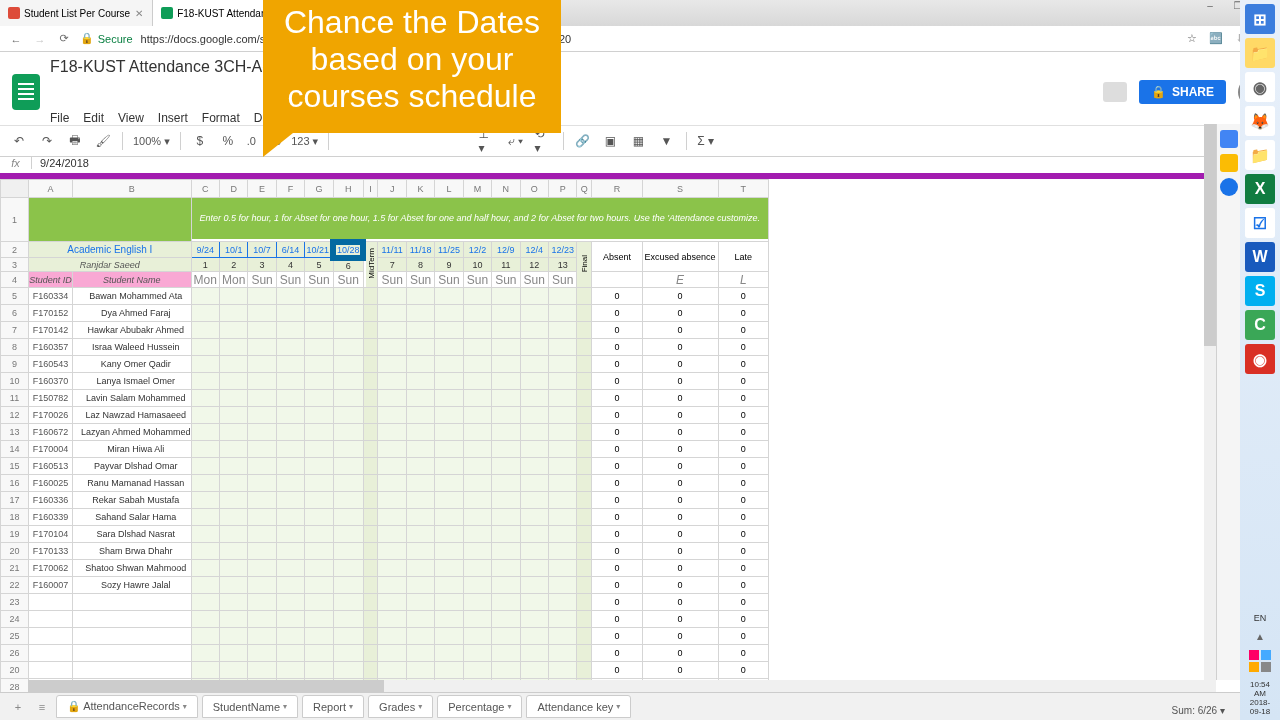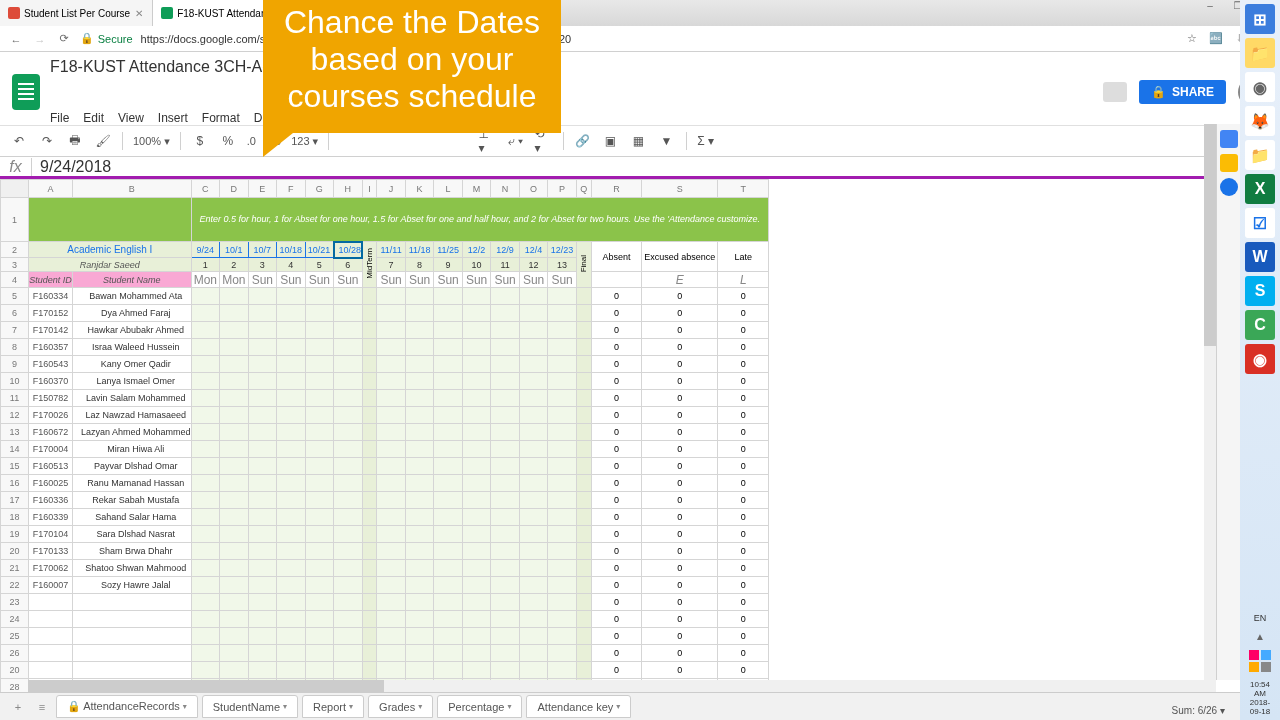--- a/index.html
+++ b/index.html
@@ -35,38 +35,38 @@
 .share-btn { background: #1a73e8; color: #fff; padding: 5px 12px; border-radius: 3px; font-size: 12px; font-weight: bold; display: flex; align-items: center; gap: 6px; }
 .avatar { width: 30px; height: 30px; border-radius: 50%; background: #888; }
 
 
 .toolbar { height: 32px; border-top: 1px solid #e0e0e0; border-bottom: 1px solid #d0d0d0; display: flex; align-items: center; padding: 0 10px; gap: 10px; font-size: 12px; color: #555; }
 .tb-ico { width: 18px; height: 18px; display: flex; align-items: center; justify-content: center; cursor: pointer; }
 .tb-sep { width: 1px; height: 18px; background: #d0d0d0; }
 .tb-txt { font-size: 11px; }
 
 
-.fbar { height: 22px; display: flex; align-items: center; border-bottom: 3px solid #a21caf; font-size: 16px; }
+.fbar { height: 22px; display: flex; align-items: flex-start; border-bottom: 6px solid #a21caf; font-size: 11px; }
 .fbar-fx { width: 32px; text-align: center; font-style: italic; color: #888; border-right: 1px solid #d0d0d0; }
 .fbar-val { padding: 0 8px; color: #333; }
 
 
 .grid-wrap { position: relative; height: 556px; overflow: hidden; }
 .grid { border-collapse: collapse; font-size: 10px; }
 .grid th, .grid td { border: 1px solid #d5d5d5; text-align: center; overflow: hidden; white-space: nowrap; }
 .row-h { width: 28px; background: #f8f8f8; color: #777; font-size: 9px; font-weight: normal; }
 .col-h { height: 18px; background: #f8f8f8; color: #777; font-size: 9px; font-weight: normal; }
 .corner { width: 28px; height: 18px; background: #f0f0f0; }
 .banner { background: #8bc34a; color: #fff; font-size: 9px; font-style: italic; text-align: left; padding: 4px 8px; height: 44px; vertical-align: middle; }
 .course-cell { background: #e8f0d8; color: #1a73e8; font-size: 10px; height: 16px; }
 .stdid-h { background: #f9a8d4; font-style: italic; color: #555; font-size: 9px; height: 16px; }
 .instructor { background: #e8f0d8; font-style: italic; color: #555; font-size: 9px; height: 14px; }
 .date-cell { background: #e8f0d8; color: #1a73e8; font-size: 9px; width: 27px; }
 .date-cell.sel { border: 1px solid #1a73e8; }
-.date-cell.editing { border: 2px solid #0369a1; text-align: right; }
+.date-cell.editing { border: 6px solid #0369a1; }
 .seq-cell { background: #e8f0d8; color: #333; font-size: 9px; }
 .day-cell { background: #fff; color: #888; font-size: 12px; height: 14px; }
 .vert-cell { background: #e8f0d8; width: 14px; font-size: 8px; }
 .vert-cell span { writing-mode: vertical-rl; transform: rotate(180deg); display: inline-block; }
 .tot-h { background: #fff; font-size: 9px; width: 48px; }
 .stdid { background: #fff; color: #555; font-size: 9px; width: 44px; height: 17px; border-bottom: 1px solid #bfbfbf; }
 .stdname { background: #fff; color: #333; font-size: 9px; text-align: left; padding-left: 8px; width: 106px; border-bottom: 1px solid #bfbfbf; }
 .att-cell { background: #f1f8e9; width: 27px; }
 .mid-cell { background: #e8f0d8; width: 14px; }
 .fin-cell { background: #e8f0d8; width: 14px; }
@@ -222,21 +222,21 @@
           <th class="row-h">1</th>
           <td colspan="2" class="banner" style="background:#8bc34a"></td>
           <td colspan="18" class="banner">Enter 0.5 for                    hour, 1 for Abset for one hour, 1.5 for Abset for one and half hour, and 2 for Abset for two hours. Use the 'Attendance                customize.</td>
         </tr>
         <tr>
           <th class="row-h">2</th>
           <td colspan="2" class="course-cell" rowspan="1">Academic English I</td>
           <td class="date-cell sel">9/24</td>
           <td class="date-cell sel">10/1</td>
           <td class="date-cell sel">10/7</td>
-          <td class="date-cell sel">10/18</td>
+          <td class="date-cell sel">6/14</td>
           <td class="date-cell sel">10/21</td>
           <td class="date-cell editing">10/28</td>
           <td class="vert-cell" rowspan="3"><span>MidTerm</span></td>
           <td class="date-cell">11/11</td>
           <td class="date-cell">11/18</td>
           <td class="date-cell">11/25</td>
           <td class="date-cell">12/2</td>
           <td class="date-cell">12/9</td>
           <td class="date-cell">12/4</td>
           <td class="date-cell">12/23</td>

